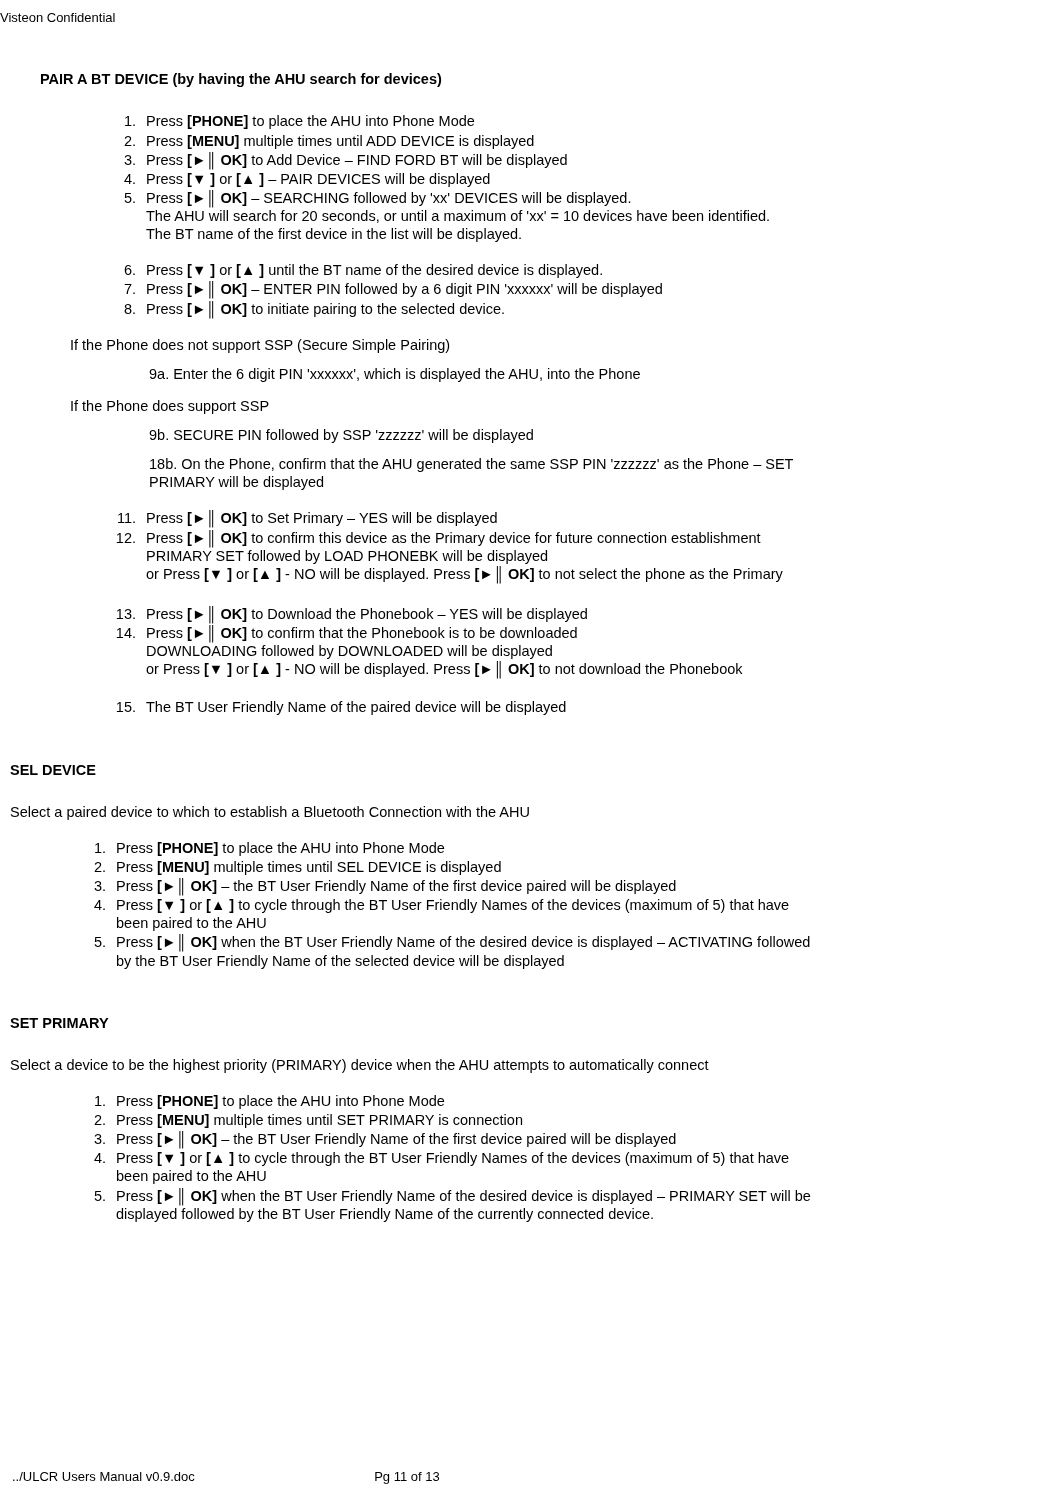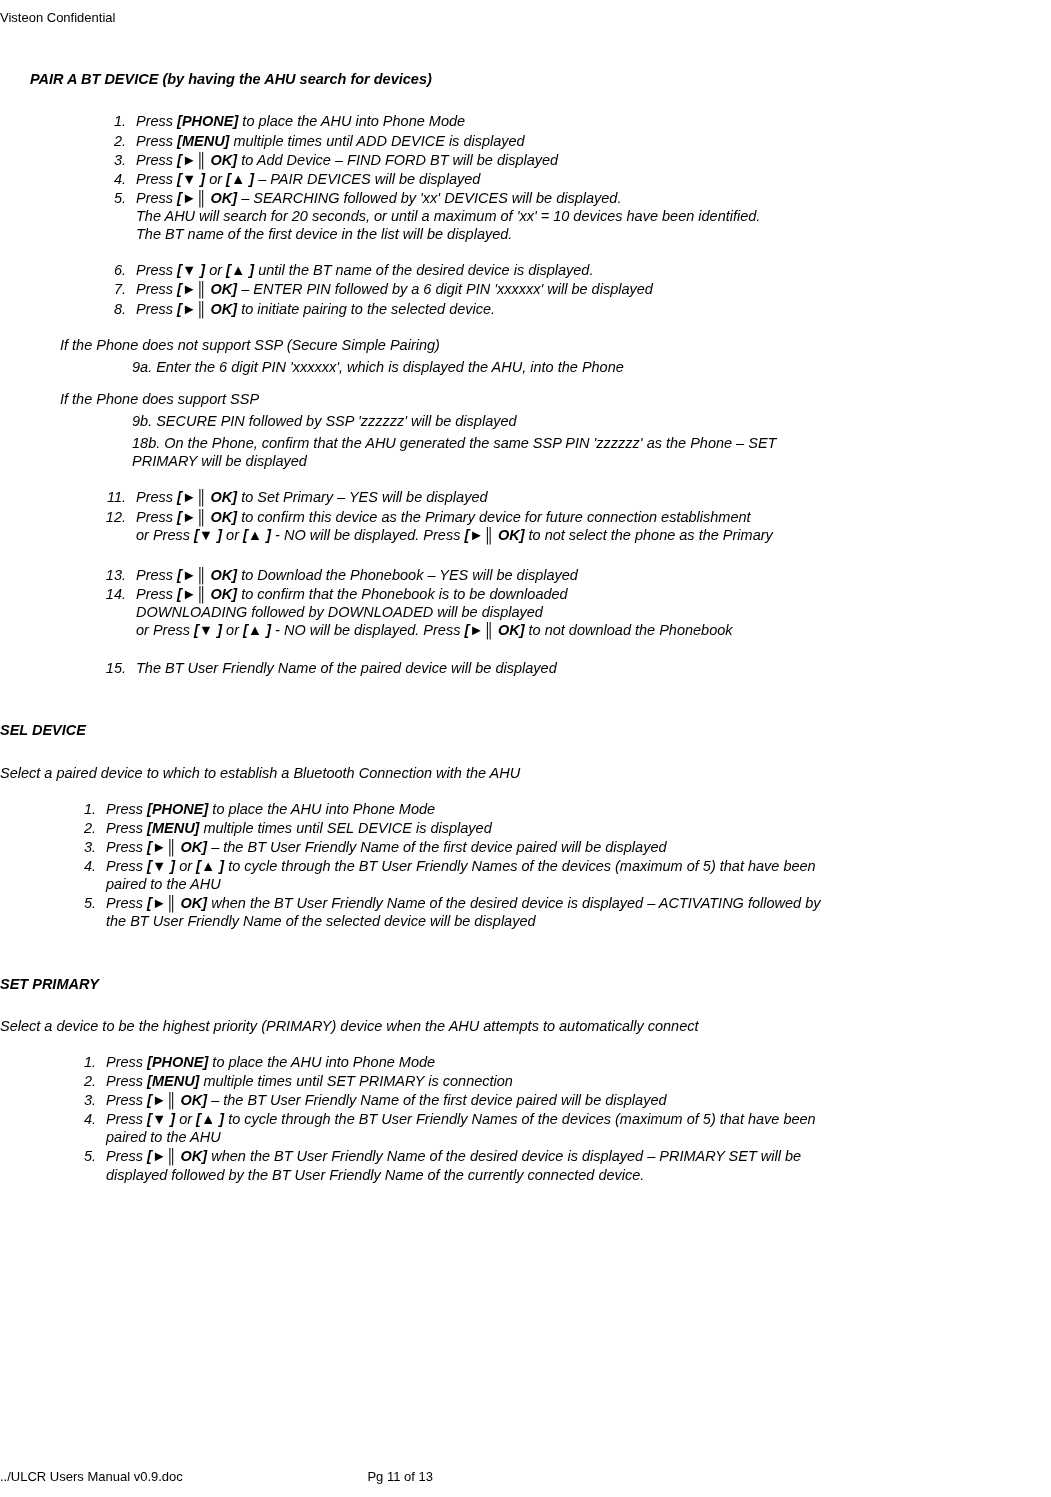--- a/index.html
+++ b/index.html
@@ -17,44 +17,43 @@
     box-sizing: border-box;
     padding: 10px 12px 24px 0;
     position: relative;
   }
   .header {
     font-size: 13px;
     margin-bottom: 44px;
     padding-left: 0;
   }
   .content {
-    padding-left: 30px;
-    font-style: italic;
+    padding-left: 40px;
   }
   .h-pair {
     font-weight: bold;
     margin-bottom: 24px;
   }
   ol.main { margin: 0 0 18px 0; padding-left: 100px; }
   ol.main > li { padding-left: 6px; margin: 0 0 1px 0; }
   ol.main.tight > li { margin-bottom: 1px; }
   .sub-block { margin: 14px 0 10px 30px; }
   .sub-inner { margin: 4px 0 0 68px; }
-  .sub-inner p { margin: 4px; }
+  .sub-inner p { margin: 11px; }
   .section-h { font-weight: bold; margin: 44px 0 24px -30px; }
   .intro { margin: 0 0 18px -30px; }
   .footer {
     position: absolute;
     bottom: 12px;
     left: 0;
     width: 100%;
     font-size: 13px;
     display: flex;
   }
-  .footer .left  { width: 44%; padding-left: 0; }
+  .footer .left  { width: 44%; padding-left: 12px; }
   .footer .mid   { width: 56%; }
   b { font-weight: bold; }
   .continue { display:block; margin-left: 0; }
 </style>
 </head>
 <body>
 
 <div class="page">
 
   <div class="header">Visteon Confidential</div>
@@ -93,20 +92,21 @@
       <div class="sub-inner">
         <p>9b.   SECURE PIN followed by SSP 'zzzzzz' will be displayed</p>
         <p>18b.  On the Phone, confirm that the AHU generated the same SSP PIN 'zzzzzz' as the Phone – SET PRIMARY will be displayed</p>
       </div>
     </div>
 
     <ol class="main tight" start="11" style="margin-top:18px">
       <li><span>Press </span><b>[►║ OK]</b><span> to Set Primary – YES will be displayed</span></li>
       <li>
         <span>Press </span><b>[►║ OK]</b><span> to confirm this device as the Primary device for future connection establishment</span>
+        <span class="continue">PRIMARY SET followed by LOAD PHONEBK will be displayed</span>
         <span class="continue">
           <span>or Press </span><b>[▼ ]</b><span> or </span><b>[▲ ]</b><span> - NO will be displayed.  Press </span><b>[►║ OK]</b><span> to not select the phone as the Primary</span>
         </span>
       </li>
     </ol>
 
     <ol class="main tight" start="13" style="margin-top:22px">
       <li><span>Press </span><b>[►║ OK]</b><span> to Download the Phonebook – YES will be displayed</span></li>
       <li>
         <span>Press </span><b>[►║ OK]</b><span> to confirm that the Phonebook is to be downloaded</span>

